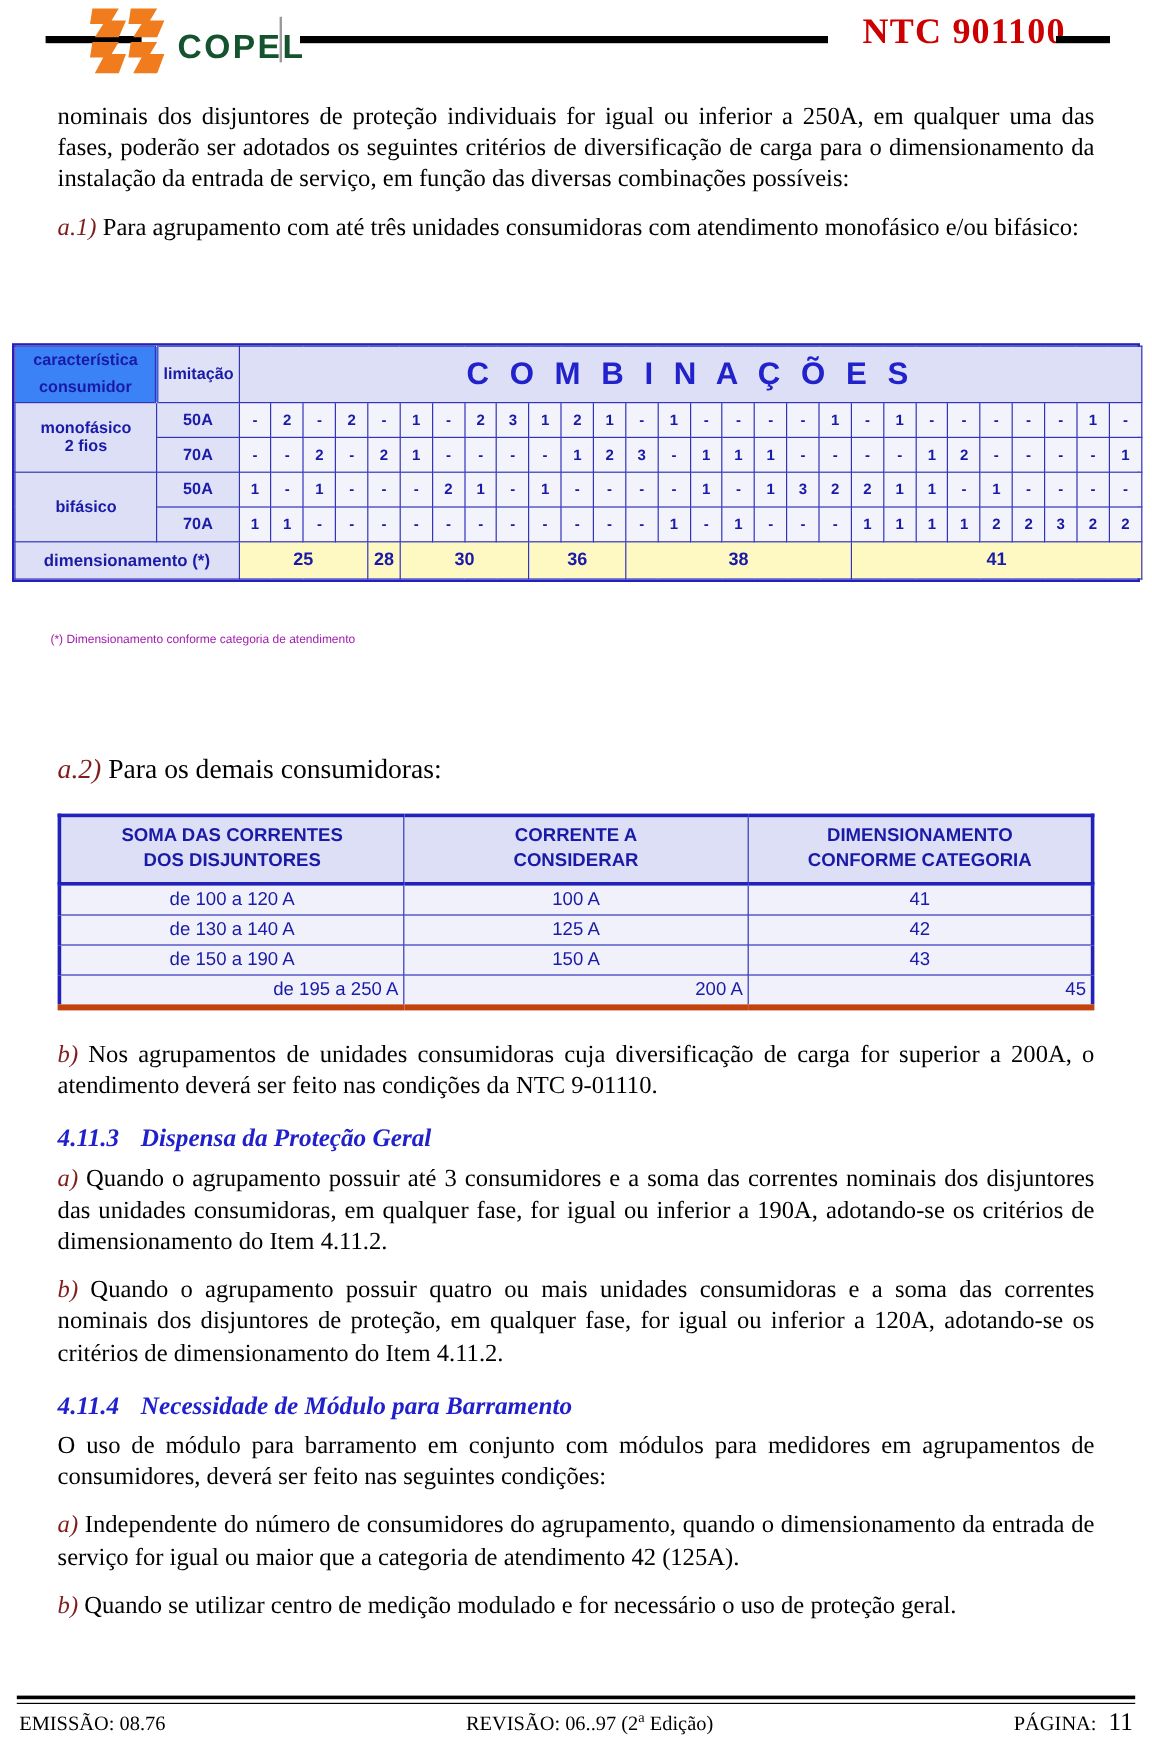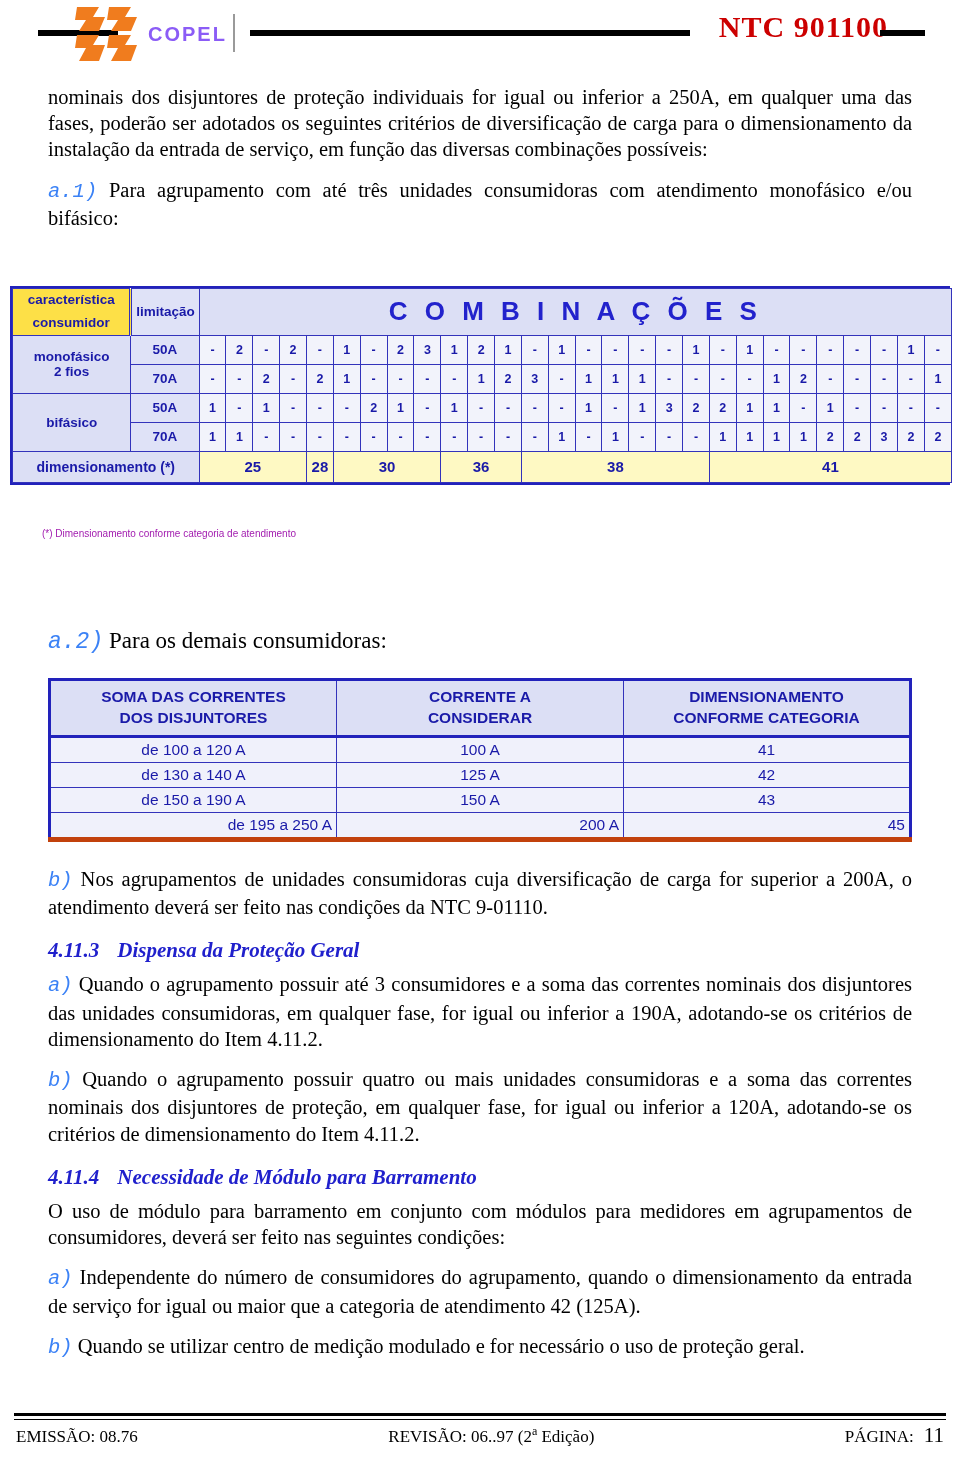--- a/index.html
+++ b/index.html
@@ -42,24 +42,24 @@
   }
   .logo-mark {
     position: absolute;
     left: 73px; top: 3px;
     width: 72px; height: 62px;
   }
   .logo-text {
     position: absolute;
     left: 148px; top: 23px;
     font-family: "Liberation Sans", sans-serif;
-    font-size: 20px;
+    font-size: 28px;
     font-weight: bold;
     letter-spacing: 2px;
-    color: #8b5cf6;
+    color: #14532d;
   }
   .logo-divider {
     position: absolute;
     left: 233px; top: 14px;
     width: 2px; height: 38px;
     background: #9a9a9a;
   }
   .ntc-code {
     position: absolute;
     right: 72px; top: 10px;
@@ -79,23 +79,22 @@
     width: 864px;
   }
   p.para {
     margin: 0 0 14px 0;
     font-size: 20.5px;
     line-height: 1.28;
     text-align: justify;
     text-justify: inter-word;
   }
   .marker {
-    color: #3b82f6;
+    color: #7f1d1d;
     font-style: italic;
-    font-family: Liberation Mono, monospace;
   }
   h3.section {
     margin: 18px 0 8px 0;
     font-size: 21px;
     font-weight: bold;
     font-style: italic;
     color: #2020cc;
   }
   h3.section .secnum { margin-right: 18px; }
 
@@ -125,21 +124,21 @@
   }
   table.t1 td.lbl {
     background: #dcdff5;
     font-size: 13.5px;
   }
   table.t1 td.lim {
     background: #dfe2f7;
     font-size: 13.5px;
   }
   table.t1 td.charhead {
-    background: #fde047;
+    background: #3b82f6;
     font-size: 13.5px;
     line-height: 1.7;
     border-right: 3px double #3333bb;
   }
   table.t1 td.combhead {
     background: #dcdff5;
     font-size: 26px;
     letter-spacing: 5px;
     font-weight: bold;
     color: #2222cc;

